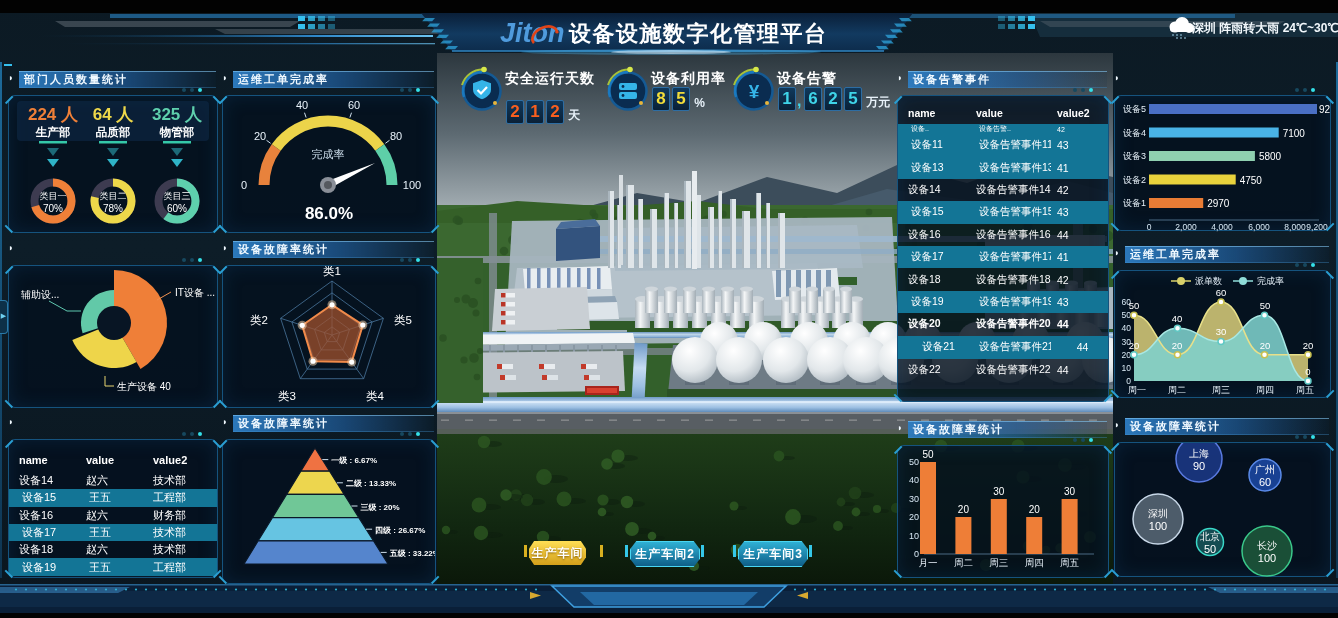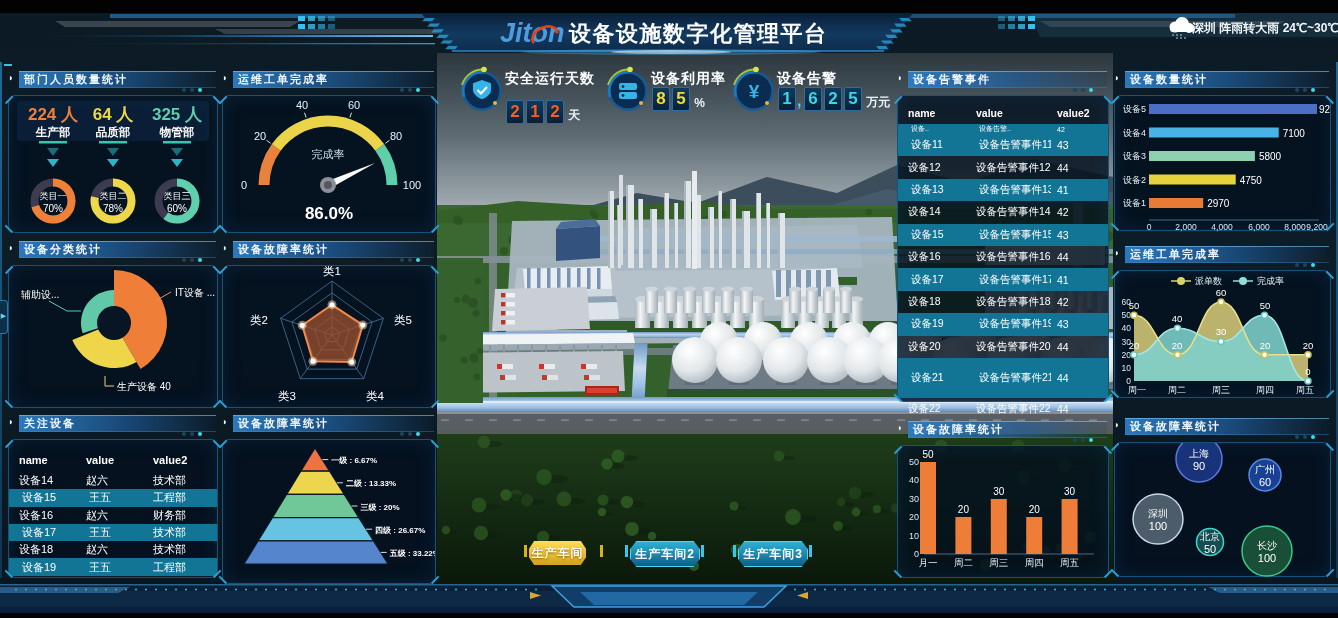--- a/index.html
+++ b/index.html
@@ -845,23 +845,20 @@
 <path d="M152.1,66.9 L103.3,85.4 L106.7,92.6 Z" fill="#fff"></path>
 <circle cx="105" cy="89" r="8" fill="#8a8f98"></circle>
           <circle cx="105" cy="89" r="4" fill="#55595f"></circle>
 </svg>
 <div style="position:absolute;left:0;right:0;top:108px;text-align:center;font-size:17px;font-weight:bold;color:#fff;">86.0%</div>
 </div>
     </div>
 
 <div class="panel" style="left:8px;top:238px;width:210px;height:170px;">
 <div class="hda">◗</div>
-<div class="hd">
-        <span>设备分类统计</span>
-      </div>
 <div class="dots">
         <i></i>
         <i></i>
         <i class="on"></i>
       </div>
 <div class="bd">
 <div class="cor tl">
           <b></b>
         </div><div class="cor trc">
           <b></b>
@@ -935,23 +932,20 @@
 <text x="180" y="58" font-size="11.5" fill="#fff" text-anchor="middle">类5</text>
 <text x="152" y="134" font-size="11.5" fill="#fff" text-anchor="middle">类4</text>
 <text x="64" y="134" font-size="11.5" fill="#fff" text-anchor="middle">类3</text>
 <text x="36" y="58" font-size="11.5" fill="#fff" text-anchor="middle">类2</text>
 </svg>
 </div>
     </div>
 
 <div class="panel" style="left:8px;top:412px;width:210px;height:166px;">
 <div class="hda">◗</div>
-<div class="hd">
-        <span>关注设备</span>
-      </div>
 <div class="dots">
         <i></i>
         <i></i>
         <i class="on"></i>
       </div>
 <div class="bd">
 <div class="cor tl">
           <b></b>
         </div>
         <div class="cor trc">
@@ -1089,25 +1083,20 @@
 <tr class="sel" style="height:6px;">
                 <td style="font-size:7px;overflow:hidden;">设备..</td>
                 <td style="font-size:7px;">设备告警..</td>
                 <td style="font-size:7px;">42</td>
               </tr>
 <tr class="sel" style="height:22.4px;">
                 <td>设备11</td>
                 <td>设备告警事件11</td>
                 <td>43</td>
               </tr>
-<tr style="height:22.4px;">
-                <td>设备12</td>
-                <td>设备告警事件12</td>
-                <td>44</td>
-              </tr>
 <tr class="sel" style="height:22.4px;">
                 <td>设备13</td>
                 <td>设备告警事件13</td>
                 <td>41</td>
               </tr>
 <tr style="height:22.4px;">
                 <td>设备14</td>
                 <td>设备告警事件14</td>
                 <td>42</td>
               </tr>
@@ -1129,26 +1118,26 @@
 <tr style="height:22.4px;">
                 <td>设备18</td>
                 <td>设备告警事件18</td>
                 <td>42</td>
               </tr>
 <tr class="sel" style="height:22.4px;">
                 <td>设备19</td>
                 <td>设备告警事件19</td>
                 <td>43</td>
               </tr>
-<tr style="height:22.4px;">
+<tr style="height:22.4px;font-weight:bold;">
                 <td>设备20</td>
                 <td>设备告警事件20</td>
                 <td>44</td>
               </tr>
-<tr class="sel" style="height:40px;">
+<tr class="sel" style="height:23px;text-align:center;">
                 <td>设备21</td>
                 <td>设备告警事件21</td>
                 <td>44</td>
               </tr>
 <tr style="height:22.4px;">
                 <td>设备22</td>
                 <td>设备告警事件22</td>
                 <td>44</td>
               </tr>
 </tbody>
@@ -1199,23 +1188,20 @@
 <text x="136.2" y="120" font-size="9.5" fill="#e8f2fa" text-anchor="middle">周四</text>
 <rect x="163.6" y="53" width="16" height="55" fill="#ee7e37"></rect>
 <text x="171.6" y="49" font-size="10" fill="#fff" text-anchor="middle">30</text>
 <text x="171.6" y="120" font-size="9.5" fill="#e8f2fa" text-anchor="middle">周五</text>
 </svg>
 </div>
     </div>
 
 <div class="panel" style="left:1114px;top:68px;width:217px;height:163px;">
 <div class="hda">◗</div>
-<div class="hd">
-        <span>设备数量统计</span>
-      </div>
 <div class="dots">
         <i></i>
         <i></i>
         <i class="on"></i>
       </div>
 <div class="bd">
 <div class="cor tl">
           <b></b>
         </div><div class="cor trc">
           <b></b>

